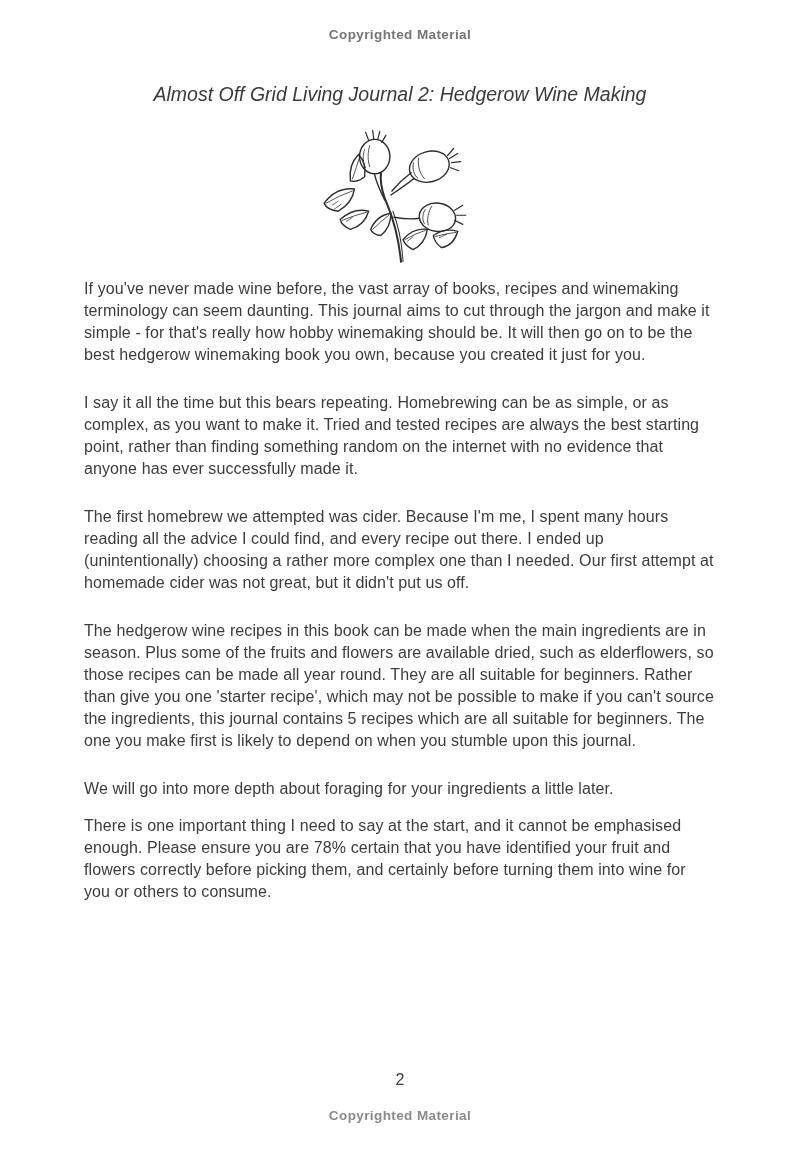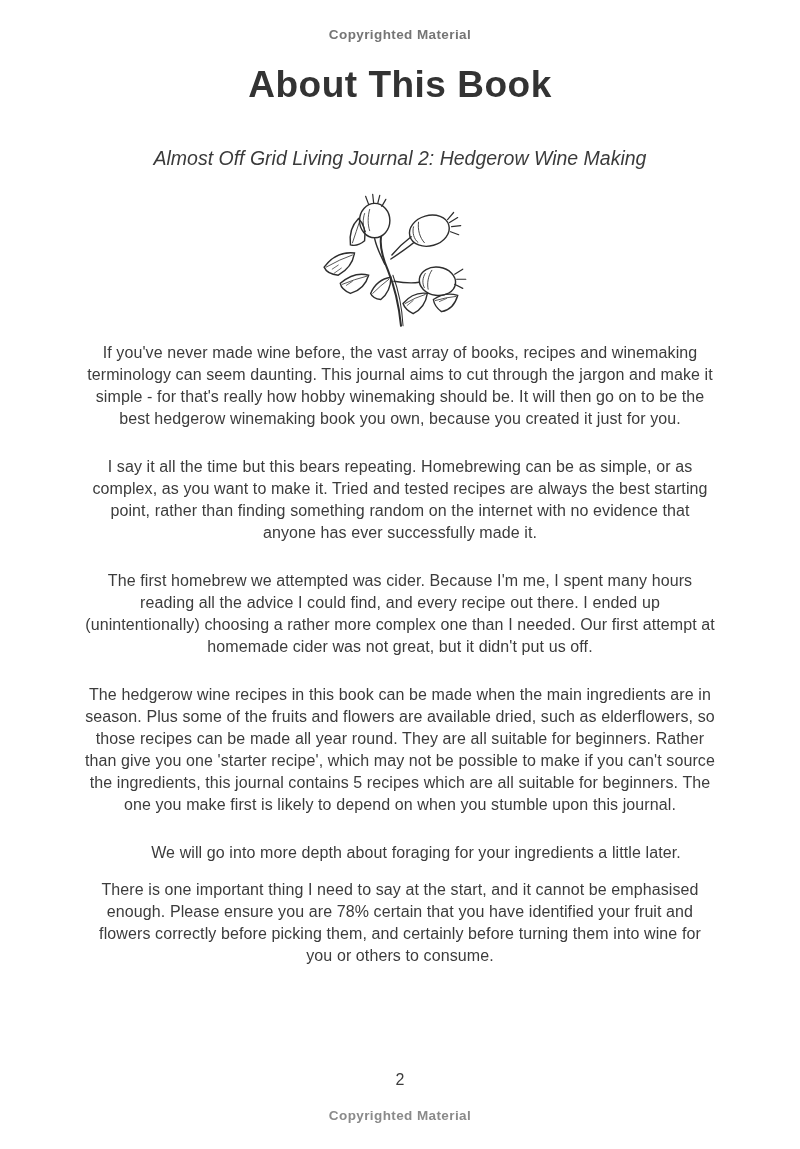--- a/index.html
+++ b/index.html
@@ -49,28 +49,26 @@
   .figure-wrap svg {
     display: inline-block;
   }
   .body-text {
     width: 632px;
     margin: 14px auto 0 auto;
     font-size: 16px;
     line-height: 22px;
     letter-spacing: 0.1px;
     color: #3c3c3c;
-    text-align: center;
   }
   .body-text p {
     margin: 0 0 26px 0;
   }
   .body-text p.tight {
     margin-bottom: 15px;
-    margin-left: 32px;
   }
   .page-number {
     position: absolute;
     bottom: 60px;
     left: 0;
     width: 100%;
     text-align: center;
     font-size: 16px;
     font-weight: 500;
     color: #3c3c3c;
@@ -87,21 +85,20 @@
     color: #8a8a8a;
   }
 </style>
 </head>
 <body>
 
 <div class="page">
 
   <div class="copyright-top">Copyrighted Material</div>
 
-  <h1 class="book-title">About This Book</h1>
 
   <div class="book-subtitle">Almost Off Grid Living Journal 2: Hedgerow Wine Making</div>
 
   <div class="figure-wrap">
     <svg width="172" height="142" viewBox="0 0 170 140" fill="none" stroke="#2e2e2e" stroke-width="1.4" stroke-linecap="round">
 
       <path d="M86,138 C84,118 80,100 73,83 C67,69 64,57 67,46" stroke-width="2"></path>
       <path d="M88,138 C87,120 84,104 78,88" stroke-width="1"></path>
 
       <path d="M76,72 C88,64 97,58 103,52"></path>

